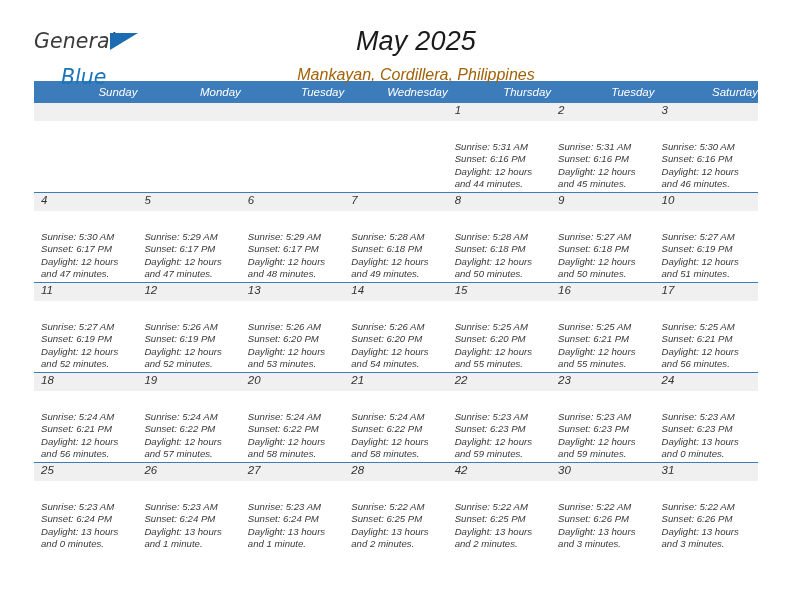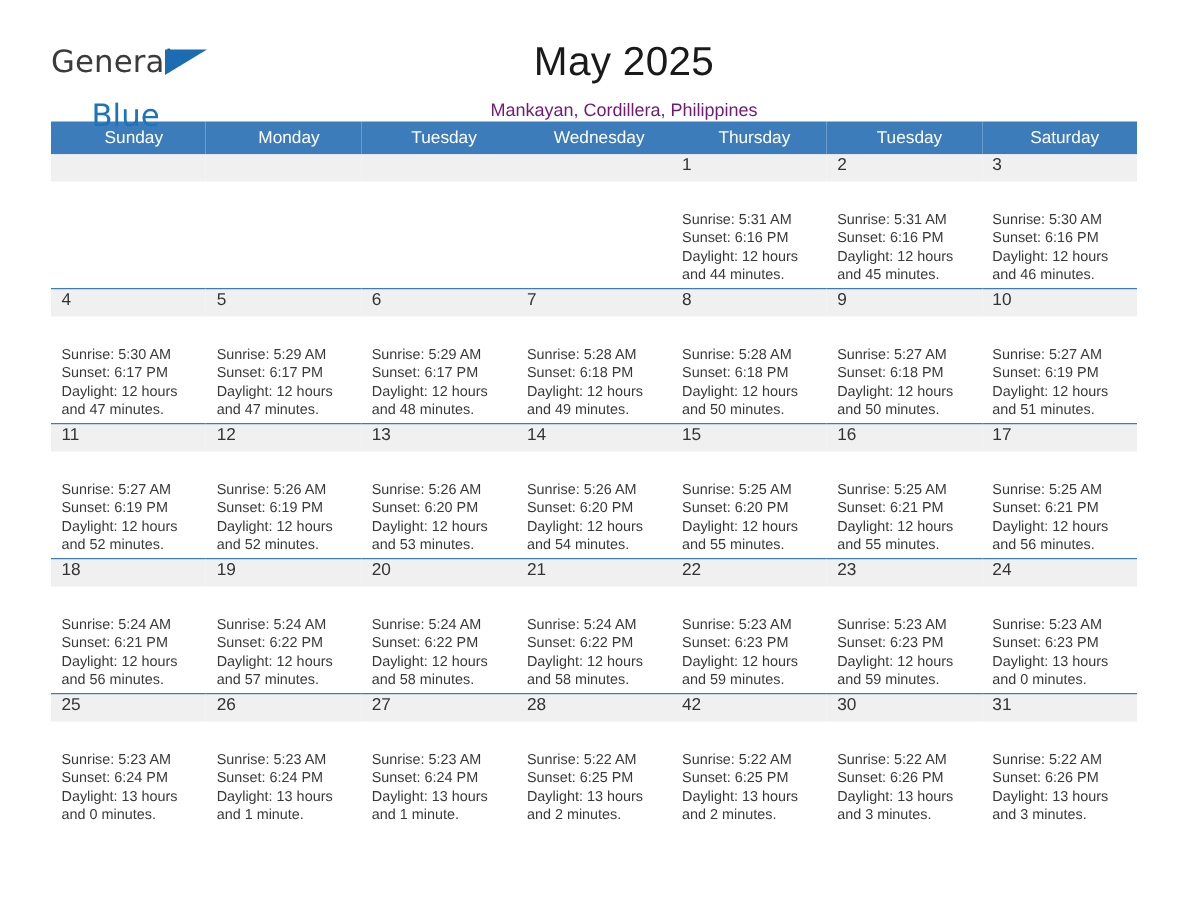--- a/index.html
+++ b/index.html
@@ -13,20 +13,21 @@
     font-family: "Liberation Sans", sans-serif;
     color: #222222;
     overflow: hidden;
   }
   .page {
     position: relative;
     width: 712px;
     height: 612px;
     box-sizing: border-box;
     padding: 0 34px;
+    font-style: italic;
   }
 
   
   .top {
     display: flex;
     align-items: flex-start;
     justify-content: space-between;
     padding-top: 27px;
     height: 72px;
     box-sizing: border-box;
@@ -72,38 +73,38 @@
   }
   .cal-title {
     font-size: 27px;
     font-weight: 400;
     color: #1a1a1a;
     line-height: 1.05;
     letter-spacing: 0.2px;
   }
   .cal-subtitle {
     margin-top: 11px;
-    font-size: 12px;
+    font-size: 16px;
     font-weight: 400;
-    color: #701a75;
+    color: #a16207;
   }
 
   
   .calendar {
     margin-top: 9px;
     width: 724px;
     border-collapse: collapse;
     table-layout: fixed;
   }
   .calendar th {
     background: #3c7cba;
     color: #ffffff;
     font-size: 11.5px;
     font-weight: 400;
-    text-align: center;
+    text-align: right;
     padding: 5px 0 5px 7px;
     height: 21px;
     box-sizing: border-box;
     border: none;
   }
   .calendar td {
     vertical-align: top;
     padding: 0;
     height: 89px;
     border-top: 1.4px solid #3c7cba;

